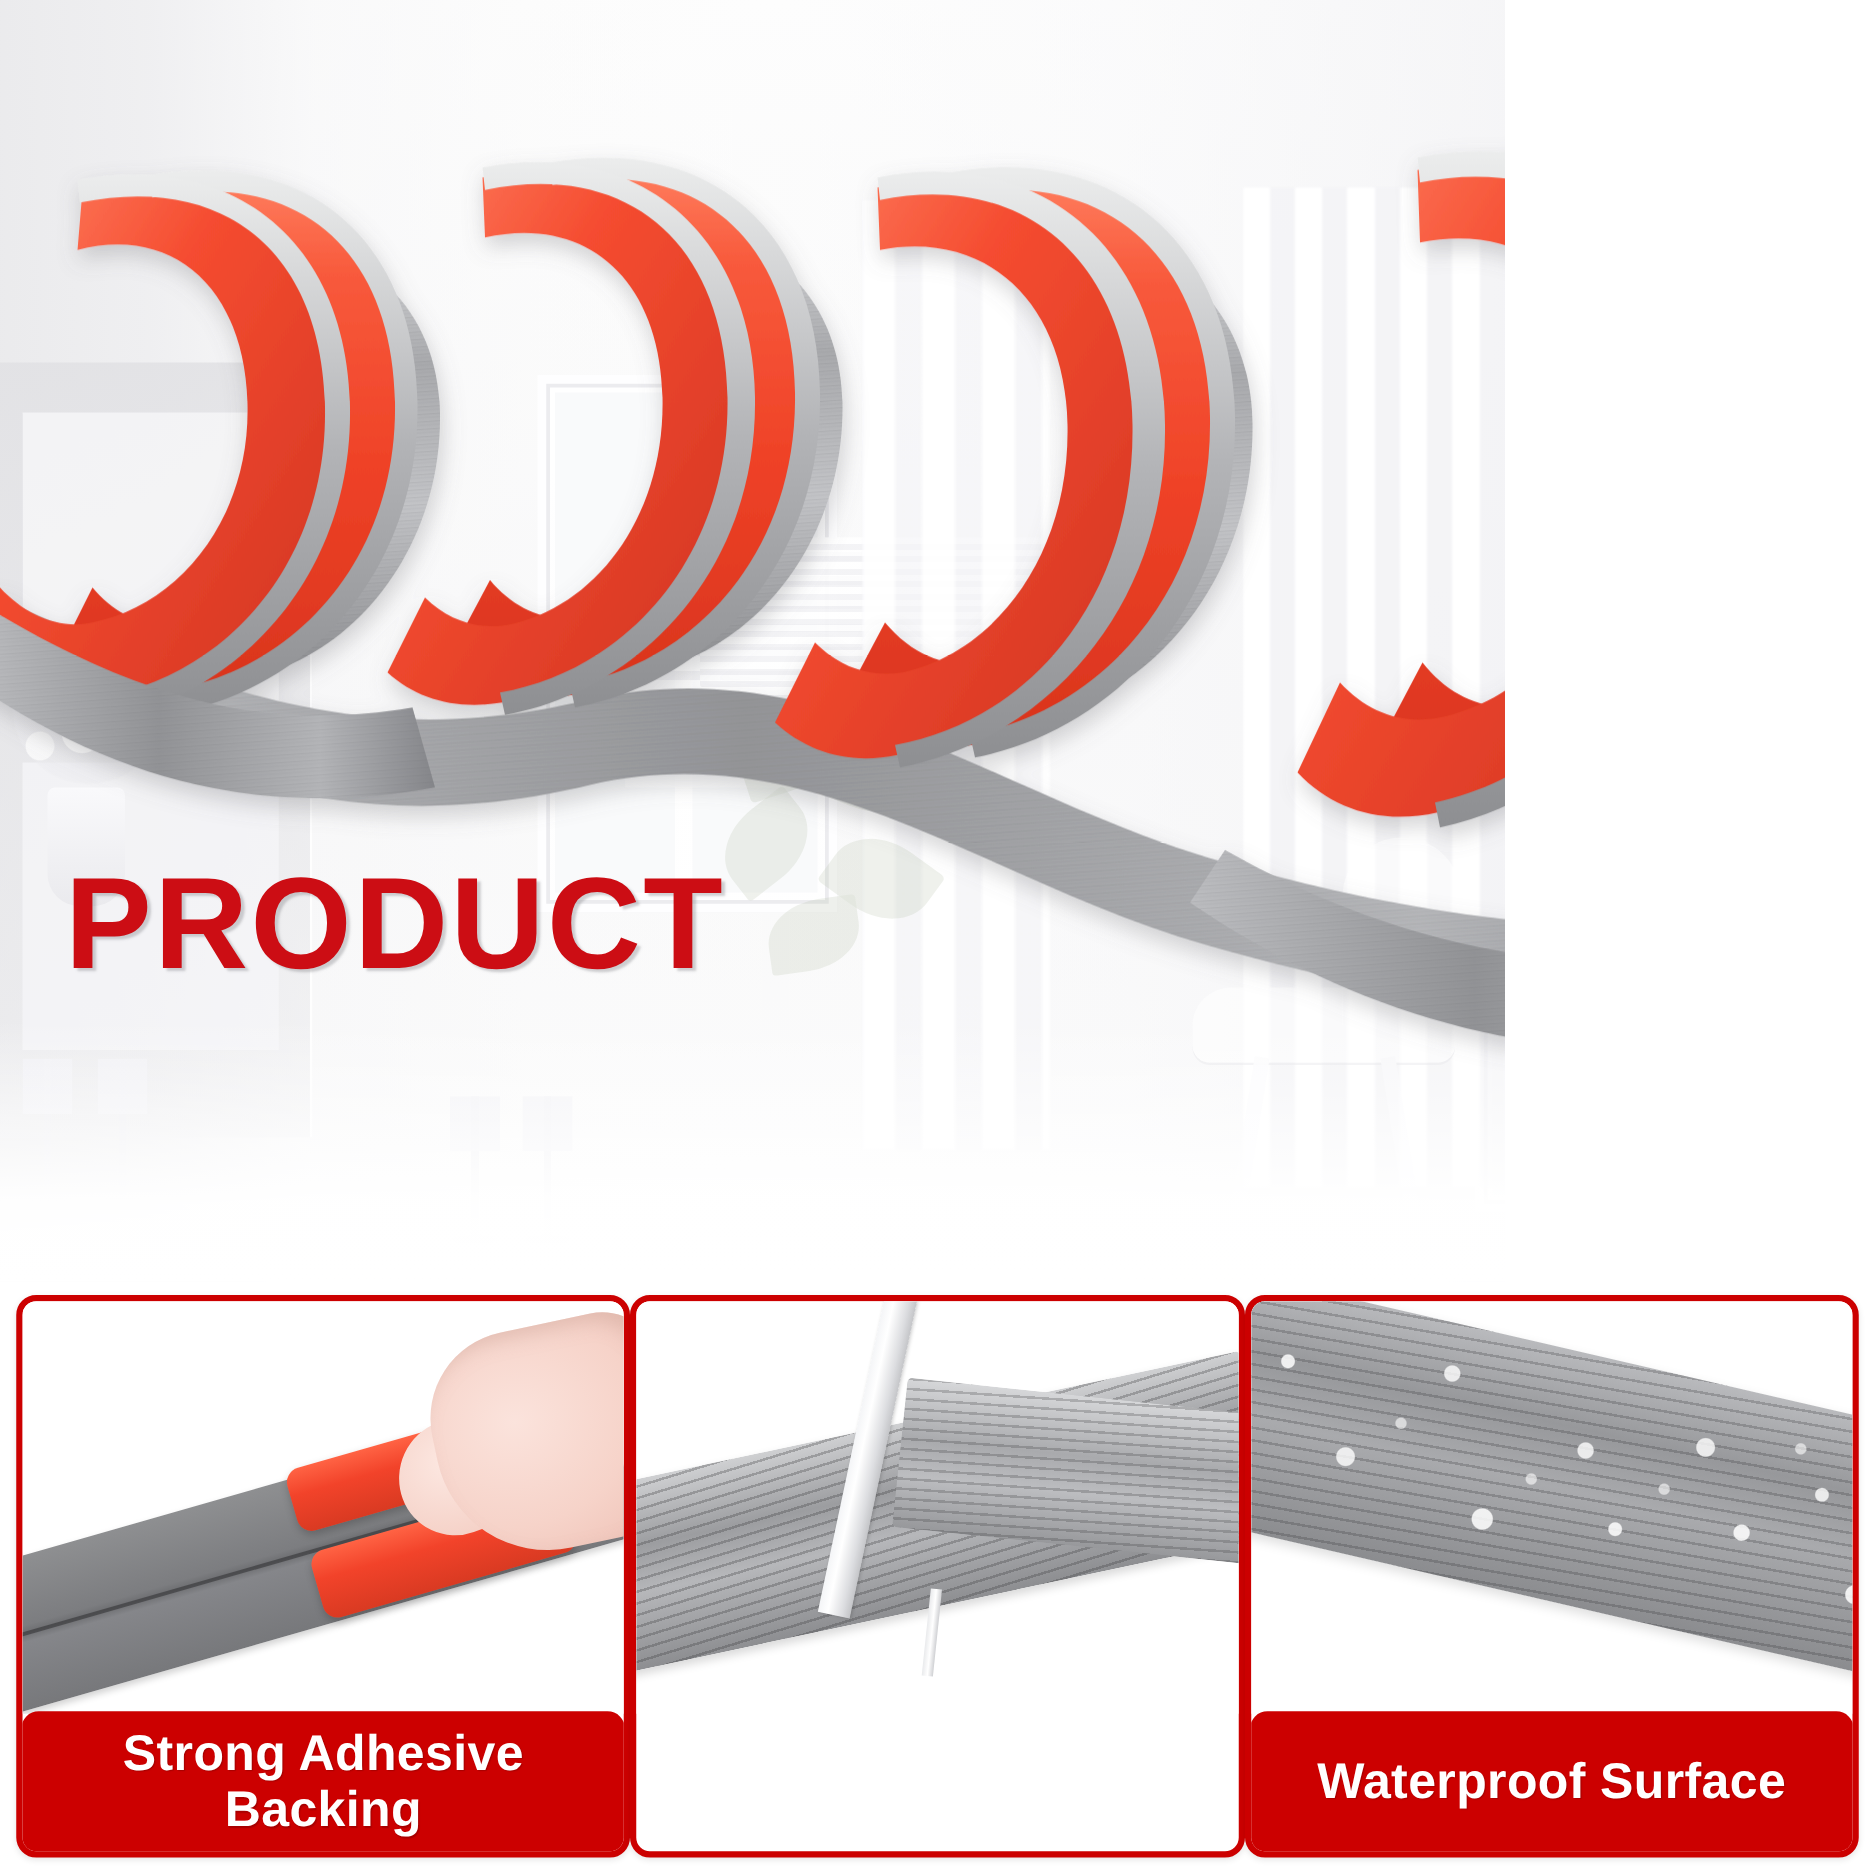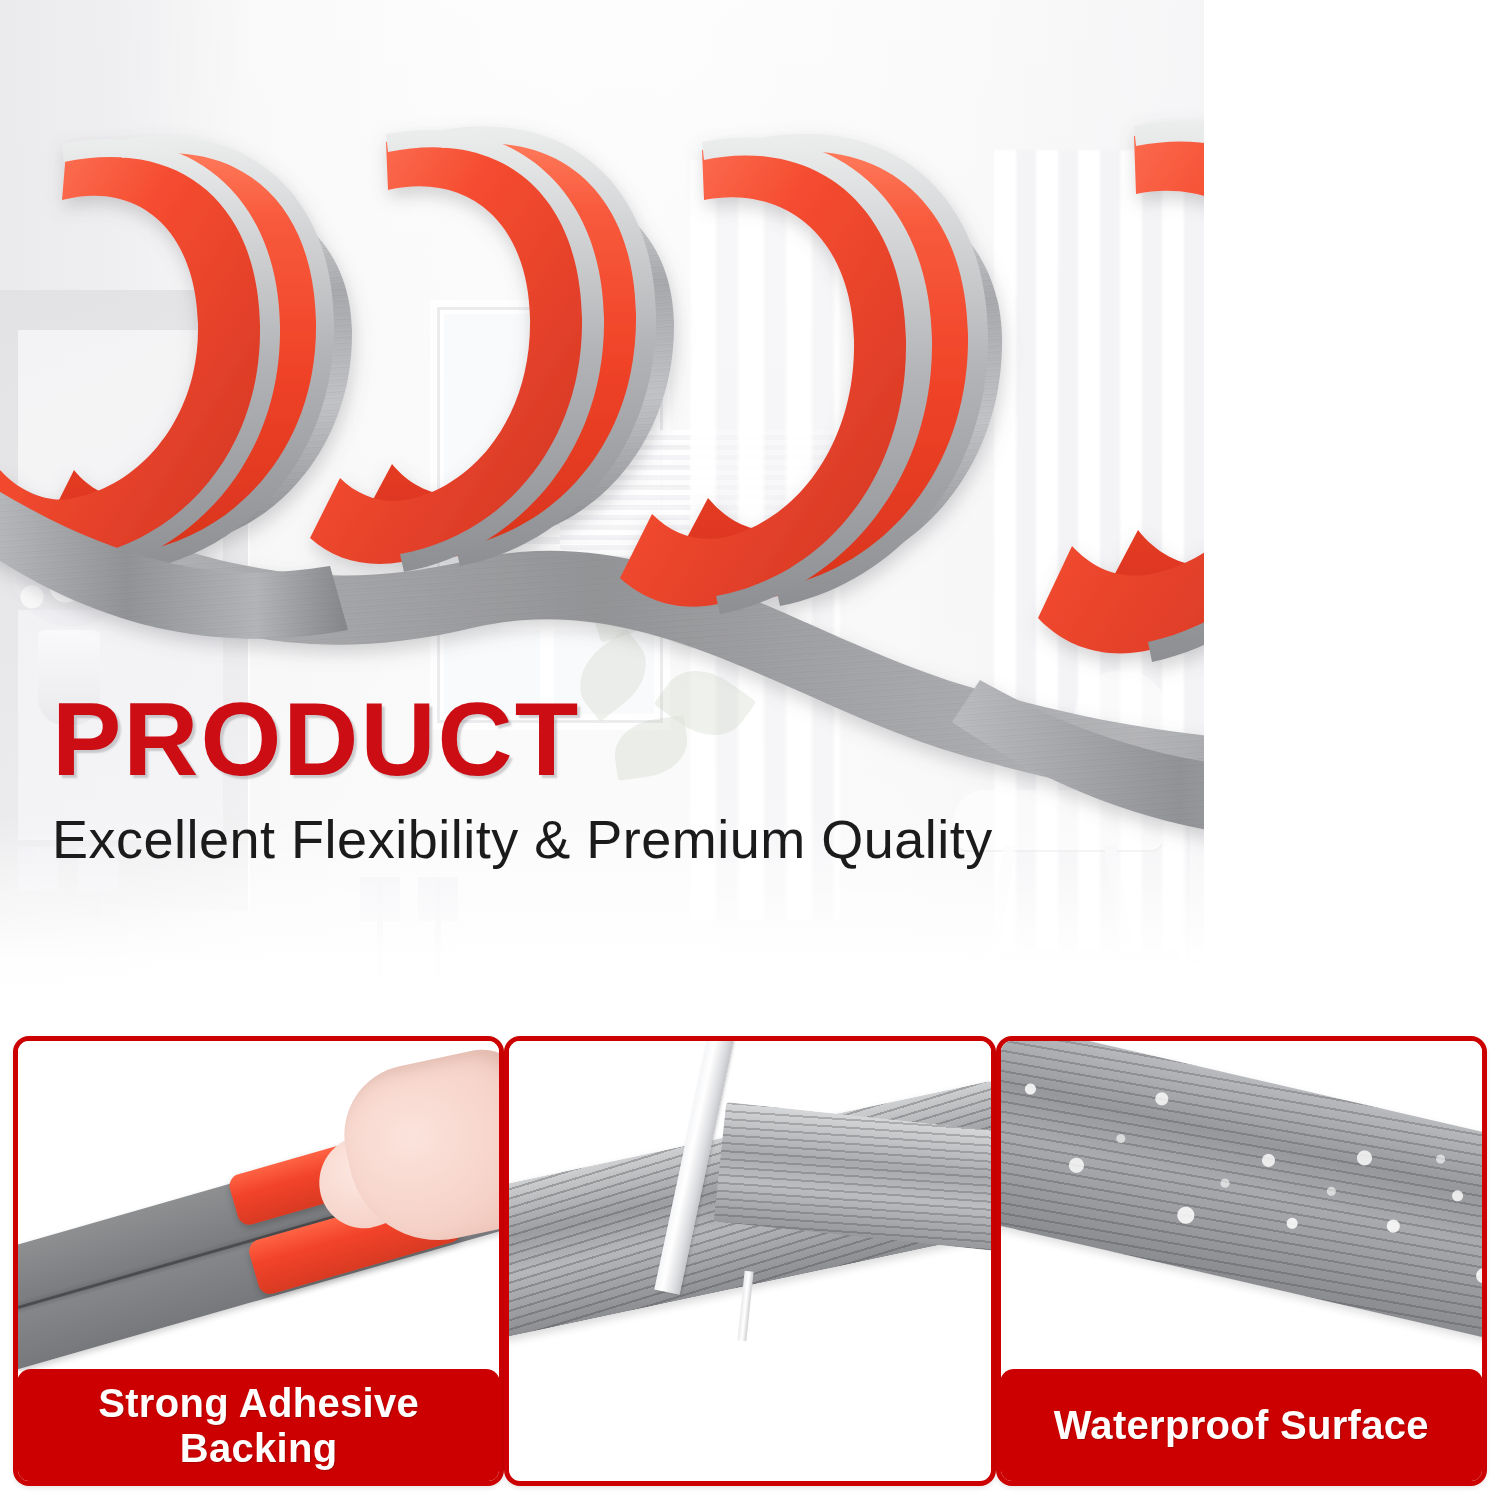--- a/index.html
+++ b/index.html
@@ -626,21 +626,20 @@
 
         <path d="M -20,480 C 110,560 210,586 330,566 L 348,630 C 206,656 90,622 -20,548 Z" fill="url(#greyFace2)"></path>
         <path d="M -20,480 C 110,560 210,586 330,566 L 348,630 C 206,656 90,622 -20,548 Z" fill="url(#grain)" opacity="0.5"></path>
       </g>
     </svg>
 
     <div class="title-block">
       <h1 class="headline">
         <span class="l1">PRODUCT</span>
       </h1>
-      <p class="subhead">Excellent Flexibility &amp; Premium Quality</p>
     </div>
   </div>
 
   <div class="features">
 
     <div class="feature">
       <div class="feature-media">
         <div class="p1-strip"></div>
         <div class="p1-liner-a"></div>
         <div class="p1-liner-b"></div>

